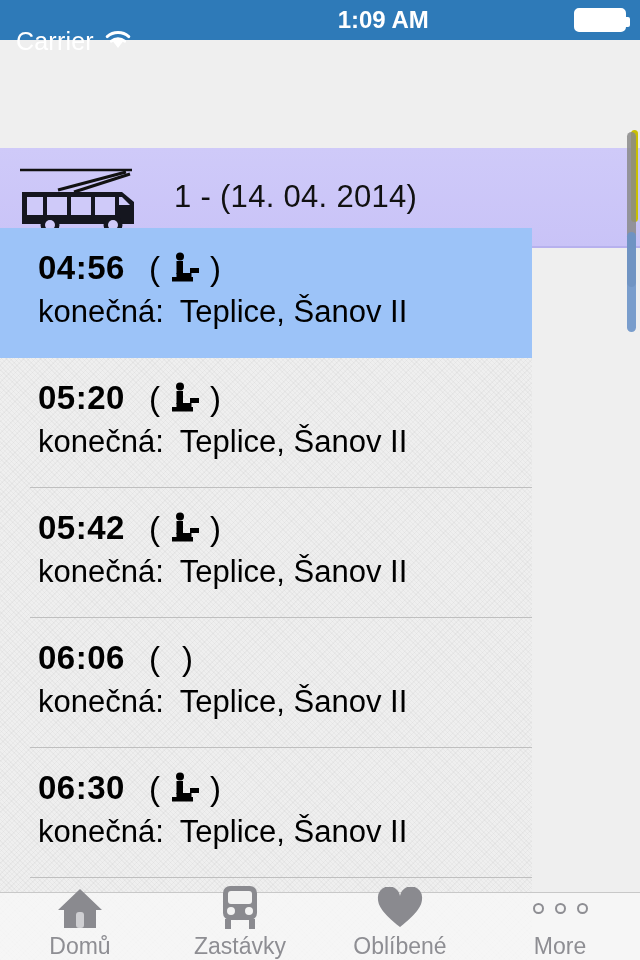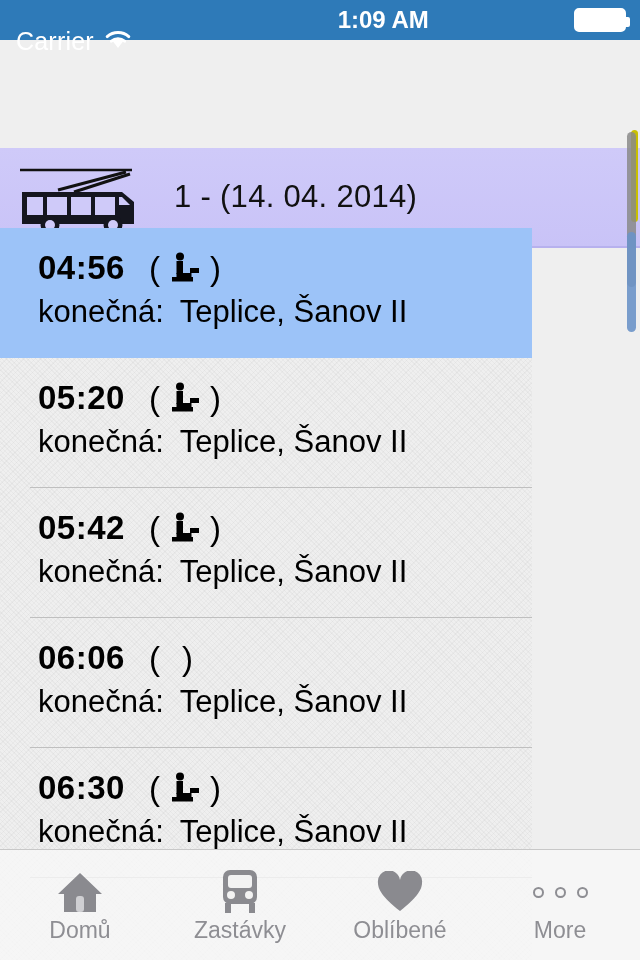--- a/index.html
+++ b/index.html
@@ -117,24 +117,24 @@
     position:absolute; top:132px; right:4px; width:9px; height:155px;
     background:#8a8a8a; border-radius:5px; opacity:0.85;
   }
   .scroll-thumb2 {
     position:absolute; top:232px; right:4px; width:9px; height:100px;
     background:#6b93c8; border-radius:5px; opacity:0.9;
   }
 
   
   .tabbar {
-    position:absolute; bottom:0; left:0; width:640px; height:111px;
+    position:absolute; bottom:0; left:0; width:640px; height:68px;
     background:rgba(247,247,247,0.80);
     border-top:1px solid #c8c8c8;
-    display:flex; align-items:center;
+    display:flex; align-items:flex-end;
   }
   .tab {
     flex:1; display:flex; flex-direction:column; align-items:center;
     justify-content:center; gap:3px; cursor:pointer; padding-top:4px;
   }
   .tab-icon { height:44px; display:flex; align-items:center; justify-content:center; }
   .tab-label { font-size:23px; color:#8e8e93; }
   .tab.active .tab-label { color:#1a7bf0; }
   .dots { display:flex; gap:11px; align-items:center; }
   .dot {

